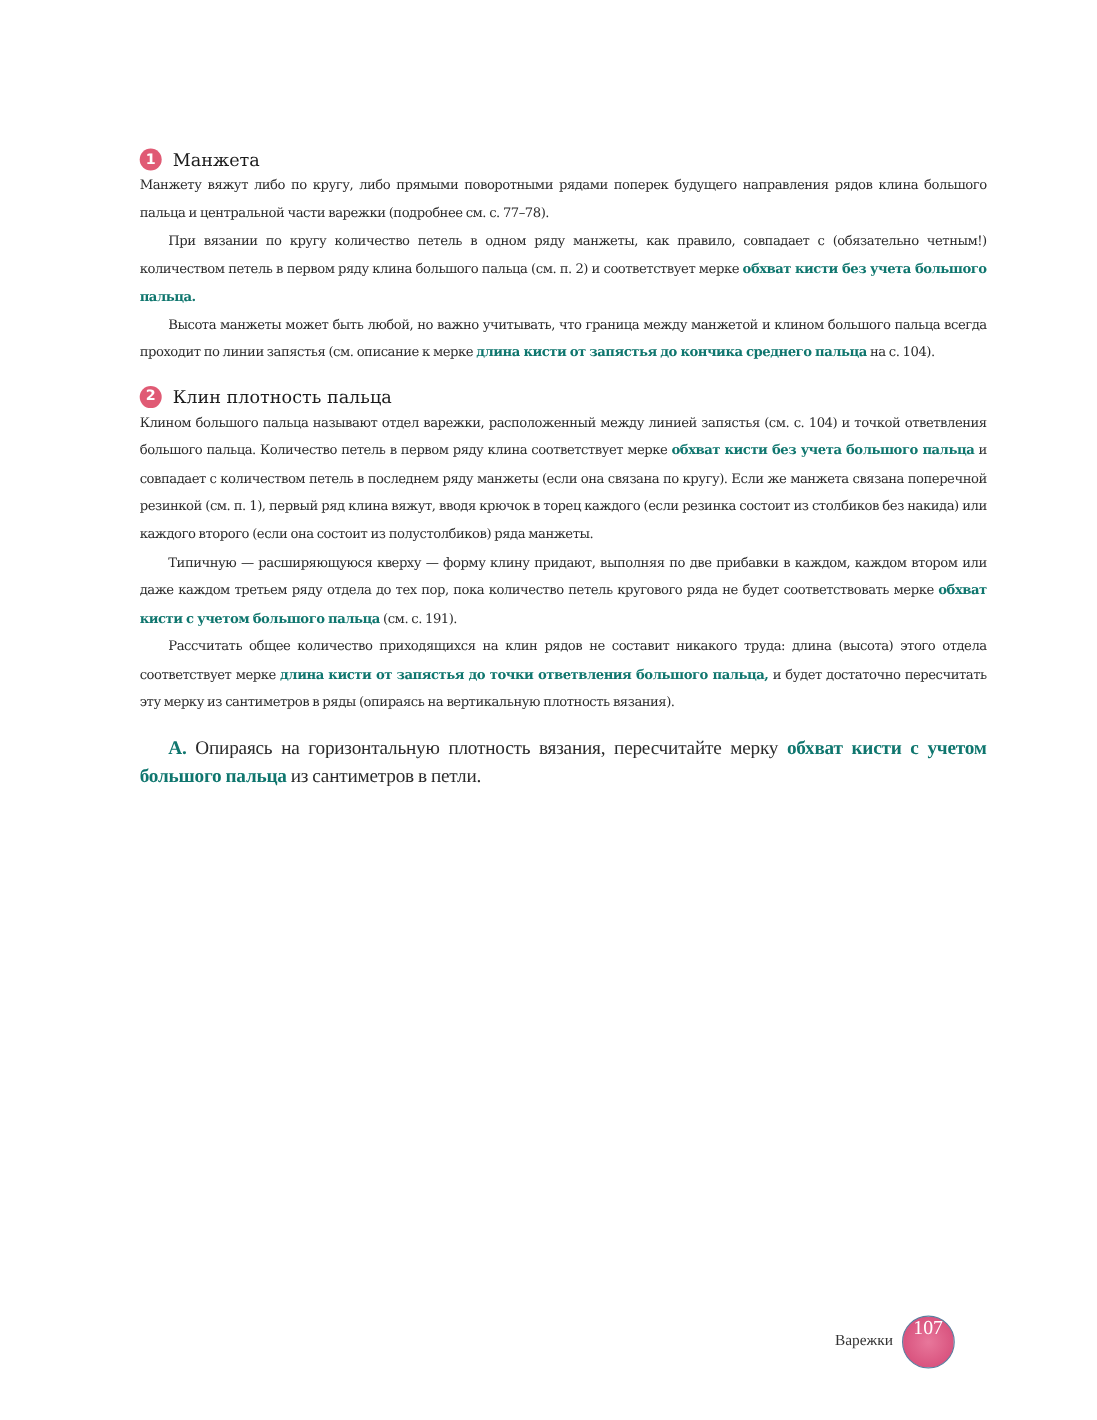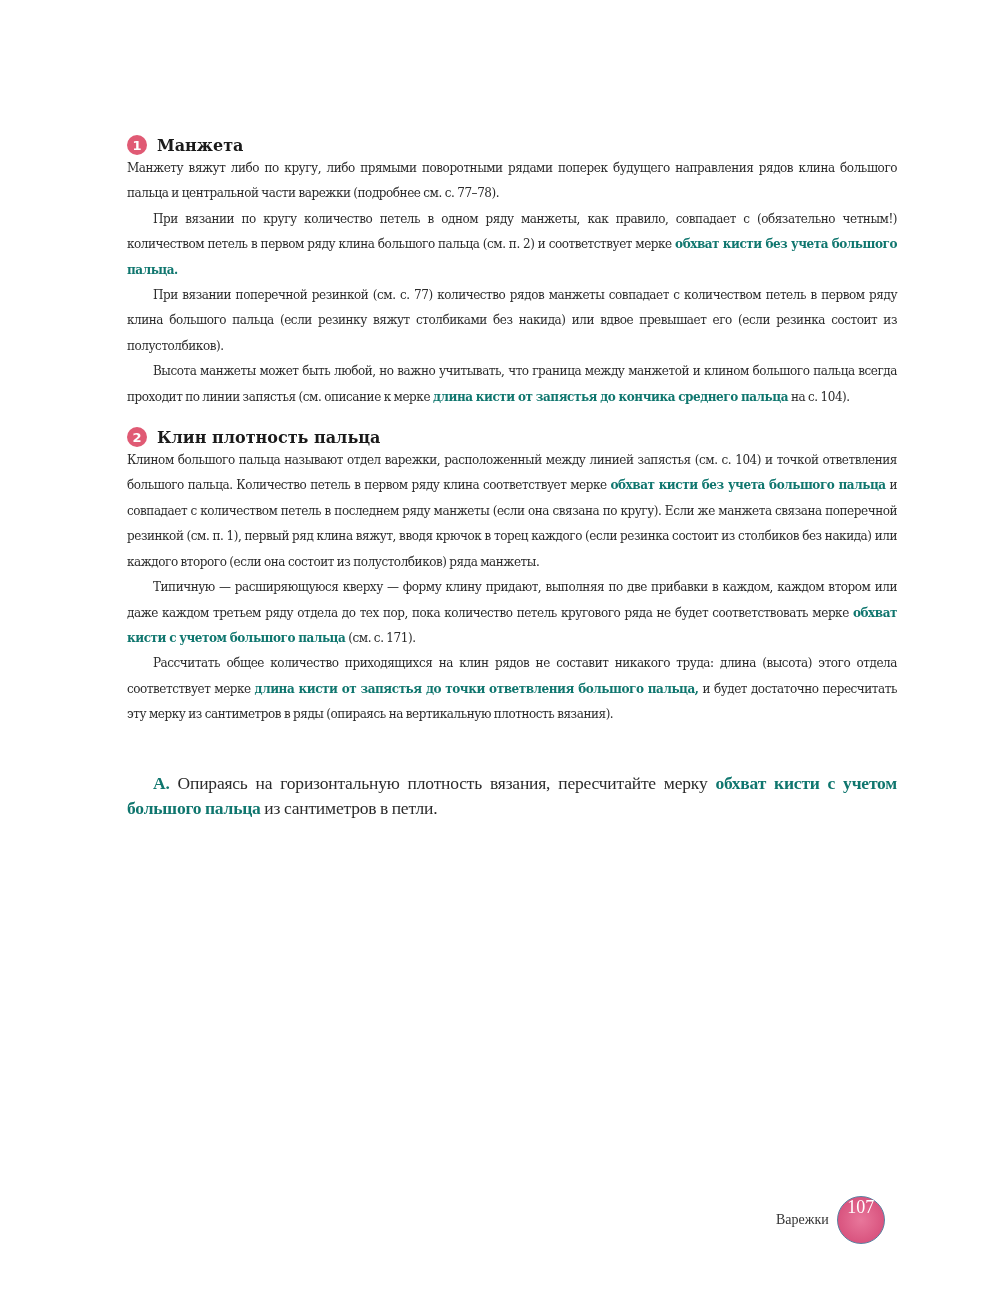--- a/index.html
+++ b/index.html
@@ -3,55 +3,54 @@
 <meta charset="utf-8">
 <style>
   html, body { margin: 0; padding: 0; background: #ffffff; }
   body { width: 997px; height: 1291px; position: relative; overflow: hidden;
          font-family: "DejaVu Serif", "Liberation Serif", serif; color: #2b2b2b; }
   .page { position: absolute; left: 127px; top: 134px; width: 770px; }
   .section-head { display: flex; align-items: center; height: 22px; margin: 0; }
   .num { width: 20px; height: 20px; border-radius: 50%; background: #e05a74; color: #fff;
          font-family: "DejaVu Sans", sans-serif; font-size: 13px; font-weight: bold;
          display: inline-flex; align-items: center; justify-content: center; margin-right: 10px; }
-  .head-title { font-weight: bold; font-size: 16px; color: #1a1a1a; }
+  .head-title { font-weight: normal; font-size: 16px; color: #1a1a1a; }
   p { margin: 0; font-size: 12px; line-height: 25.4px; text-align: justify; letter-spacing: -0.45px; word-spacing: -0.5px; }
   p.indent { text-indent: 26px; }
   b { font-weight: bold; color: #0f766e; }
   .s2 { margin-top: 16px; }
-  .steps { margin-top: 43px; }
+  .steps { margin-top: 16px; }
   .steps p { font-family: "Liberation Serif", serif; font-size: 17.5px; letter-spacing: -0.2px; text-indent: 26px; }
   .steps p + p { margin-top: 25px; }
-  .footer { position: absolute; top: 1196px; left: 776px; display: flex; align-items: center; }
+  .footer { position: absolute; top: 1196px; left: 759px; display: flex; align-items: center; }
   .footer-label { font-family: "Liberation Serif", serif; font-size: 14px; color: #333; margin-right: 8px; }
   .badge { width: 48px; height: 48px; border-radius: 50%;
            background: radial-gradient(circle, #e8779b 0%, #d9547f 70%, #c84572 100%);
            border: 1.5px solid #5a7fa0; box-sizing: border-box;
            display: flex; align-items: flex-start; justify-content: center;
            color: #fff; font-family: "Liberation Serif", serif; font-size: 18px; }
 </style>
 </head>
 <body>
 
 <div class="page">
   <div class="section-head">
     <span class="num">1</span>
     <span class="head-title">Манжета</span>
   </div>
   <p>Манжету вяжут либо по кругу, либо прямыми поворотными рядами поперек будущего направления рядов клина большого пальца и центральной части варежки (подробнее см. с. 77–78).</p>
   <p class="indent"><span>При вязании по кругу количество петель в одном ряду манжеты, как правило, совпадает с (обязательно четным!) количеством петель в первом ряду клина большого пальца (см. п. 2) и соответствует мерке </span><b>обхват кисти без учета большого пальца.</b></p>
-  <p class="indent">При вязании поперечной резинкой (см. с. 77) количество рядов манжеты совпадает с количеством петель в первом ряду клина большого пальца (если резинку вяжут столбиками без накида) или вдвое превышает его (если резинка состоит из полустолбиков).</p>
   <p class="indent"><span>Высота манжеты может быть любой, но важно учитывать, что граница между манжетой и клином большого пальца всегда проходит по линии запястья (см. описание к мерке </span><b>длина кисти от запястья до кончика среднего пальца</b><span> на с. 104).</span></p>
 
   <div class="section-head s2">
     <span class="num">2</span>
     <span class="head-title">Клин плотность пальца</span>
   </div>
   <p><span>Клином большого пальца называют отдел варежки, расположенный между линией запястья (см. с. 104) и точкой ответвления большого пальца. Количество петель в первом ряду клина соответствует мерке </span><b>обхват кисти без учета большого пальца</b><span> и совпадает с количеством петель в последнем ряду манжеты (если она связана по кругу). Если же манжета связана поперечной резинкой (см. п. 1), первый ряд клина вяжут, вводя крючок в торец каждого (если резинка состоит из столбиков без накида) или каждого второго (если она состоит из полустолбиков) ряда манжеты.</span></p>
-  <p class="indent"><span>Типичную — расширяющуюся кверху — форму клину придают, выполняя по две прибавки в каждом, каждом втором или даже каждом третьем ряду отдела до тех пор, пока количество петель кругового ряда не будет соответствовать мерке </span><b>обхват кисти с учетом большого пальца</b><span> (см. с. 171).</span></p>
+  <p class="indent"><span>Типичную — расширяющуюся кверху — форму клину придают, выполняя по две прибавки в каждом, каждом втором или даже каждом третьем ряду отдела до тех пор, пока количество петель кругового ряда не будет соответствовать мерке </span><b>обхват кисти с учетом большого пальца</b><span> (см. с. 191).</span></p>
   <p class="indent"><span>Рассчитать общее количество приходящихся на клин рядов не составит никакого труда: длина (высота) этого отдела соответствует мерке </span><b>длина кисти от запястья до точки ответвления большого пальца,</b><span> и будет достаточно пересчитать эту мерку из сантиметров в ряды (опираясь на вертикальную плотность вязания).</span></p>
 
   <div class="steps">
     <p><b>А.</b><span> Опираясь на горизонтальную плотность вязания, пересчитайте мерку </span><b>обхват кисти с учетом большого пальца</b><span> из сантиметров в петли.</span></p>
   </div>
 </div>
 
 <div class="footer">
   <span class="footer-label">Варежки</span>
   <div class="badge">

